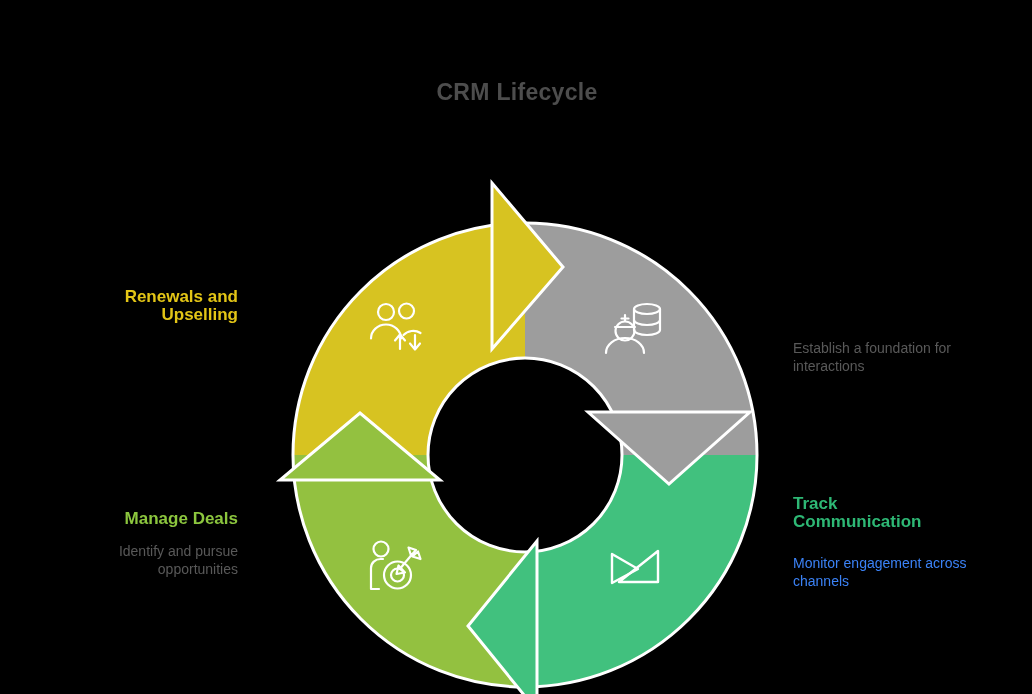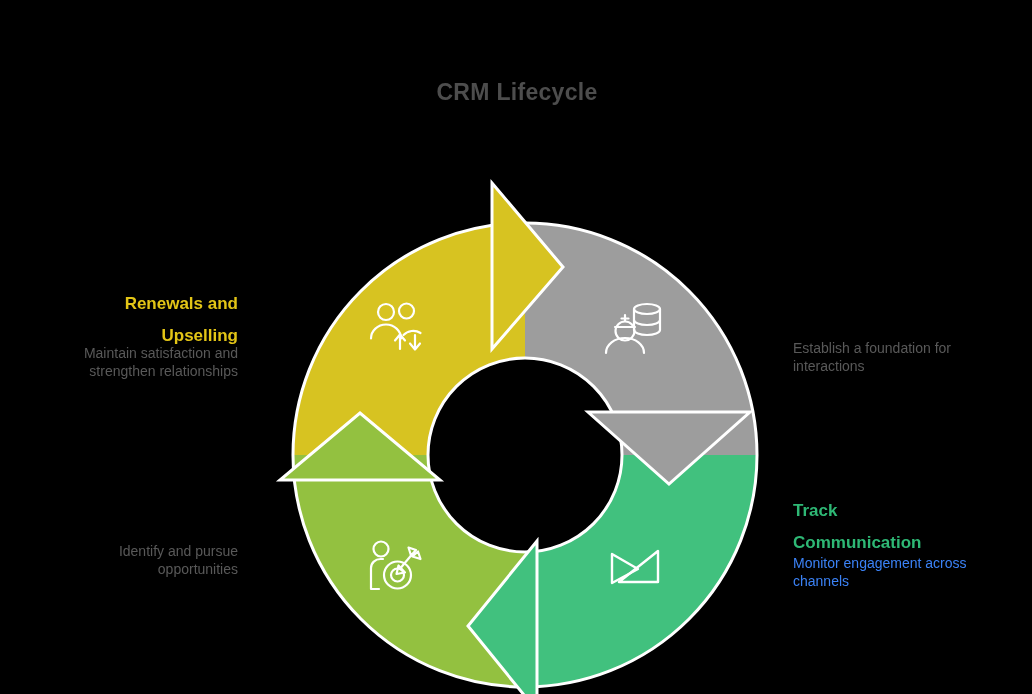--- a/index.html
+++ b/index.html
@@ -10,21 +10,21 @@
     font-family: "Liberation Sans", sans-serif;
   }
   .stage { position: absolute; inset: 0; margin-top: 28px; }
   svg.cycle { position: absolute; left: 0; top: 0; }
   .page-title {
     position: absolute; left: 267px; top: 50px; width: 500px;
     text-align: center; font-size: 23px; font-weight: bold;
     line-height: 28px; letter-spacing: 0.3px;
   }
   .txt { position: absolute; white-space: pre-line; }
-  .seg-label { font-size: 17px; font-weight: bold; line-height: 32px; }
+  .seg-label { font-size: 17px; font-weight: bold; line-height: 18px; }
   .seg-desc  { font-size: 14px; font-weight: normal; line-height: 17.5px; }
   .align-r { text-align: right; }
   .align-l { text-align: left; }
   .sector { stroke: none; }
   .ring-outline { fill: none; }
   .head { stroke-linejoin: miter; }
   .icon { fill: none; stroke-linecap: round; stroke-linejoin: round; }
   .icon .sw { stroke-width: 2.2; }
   .icon .sw3 { stroke-width: 2.4; }
 </style>
@@ -84,27 +84,26 @@
       <circle class="sw" cx="397.5" cy="547" r="13.5"></circle>
       <circle class="sw" cx="397.5" cy="547" r="6.5"></circle>
       <path class="sw" d="M411.5,527 L401,539.5"></path>
       <path class="sw" d="M396.5,546 l8.5,-1.5 l-6.5,-7 z"></path>
       <path class="sw" d="M411,527.5 l-2.5,-8 l7.5,2.5 z M412.5,528.5 l8,2.5 l-2.5,-7.5 z"></path>
     </g>
   </svg>
 
   <div class="txt seg-label align-r" style="left: 30px; top: 260px; width: 208px; color: rgb(227, 197, 22);">Renewals and
 Upselling</div>
-  <div class="txt seg-desc align-r" style="left: 22px; top: 317px; width: 216px; color: rgb(89, 89, 89);">Maintain satisfaction and
-strengthen relationships</div>
 
   <div class="txt seg-label align-l" style="left: 793px; top: 467px; width: 230px; color: rgb(46, 184, 117);">Track
 Communication</div>
 
   <div class="txt seg-desc align-l" style="left: 793px; top: 312px; width: 230px; color: rgb(89, 89, 89);">Establish a foundation for
 interactions</div>
   <div class="txt seg-desc align-l" style="left: 793px; top: 527px; width: 240px; color: #3b82f6;">Monitor engagement across
 channels</div>
 
+  <div class="txt seg-label align-r" style="left: 30px; top: 482px; width: 208px; color: rgb(140, 198, 62);">Manage Deals</div>
   <div class="txt seg-desc align-r" style="left: 22px; top: 515px; width: 216px; color: rgb(89, 89, 89);">Identify and pursue
 opportunities</div>
 
 </div>
 
 </body></html>

